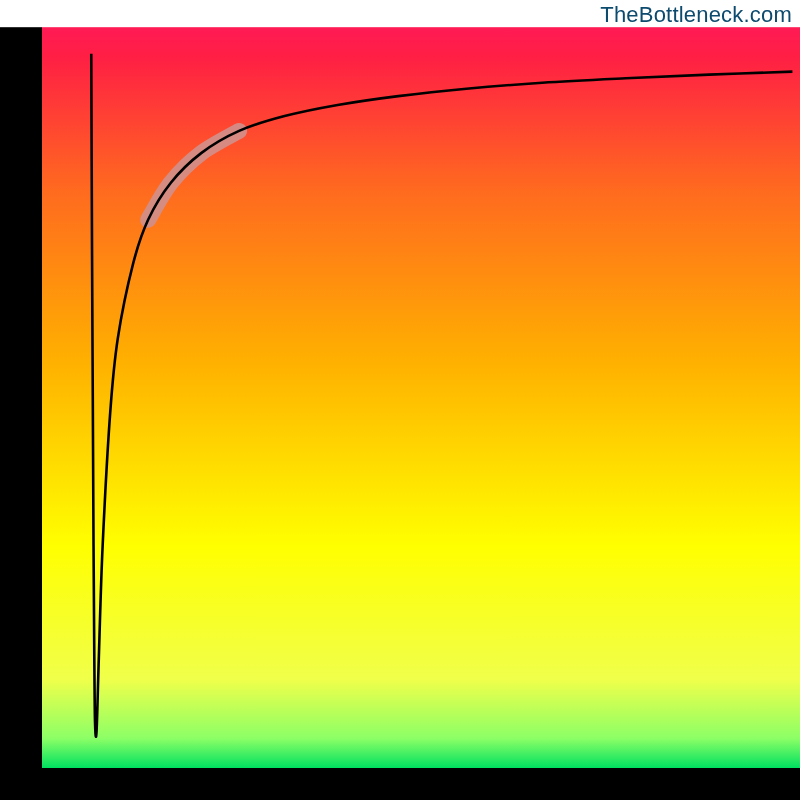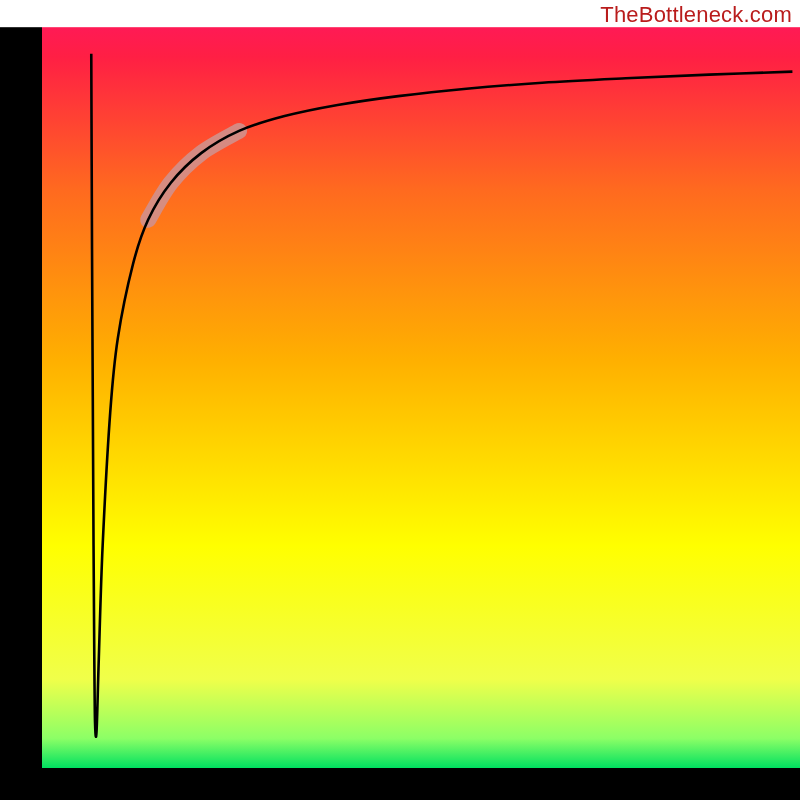--- a/index.html
+++ b/index.html
@@ -8,21 +8,21 @@
     position: relative;
     width: 800px;
     height: 800px;
   }
   .attribution {
     position: absolute;
     top: 2px;
     right: 8px;
     font-family: Arial, Helvetica, sans-serif;
     font-size: 22px;
-    color: #b91c1c;
+    color: #0c4a6e;
     letter-spacing: 0.2px;
   }
   .plot-svg {
     position: absolute;
     top: 0;
     left: 0;
   }
 </style>
 </head>
 <body>

